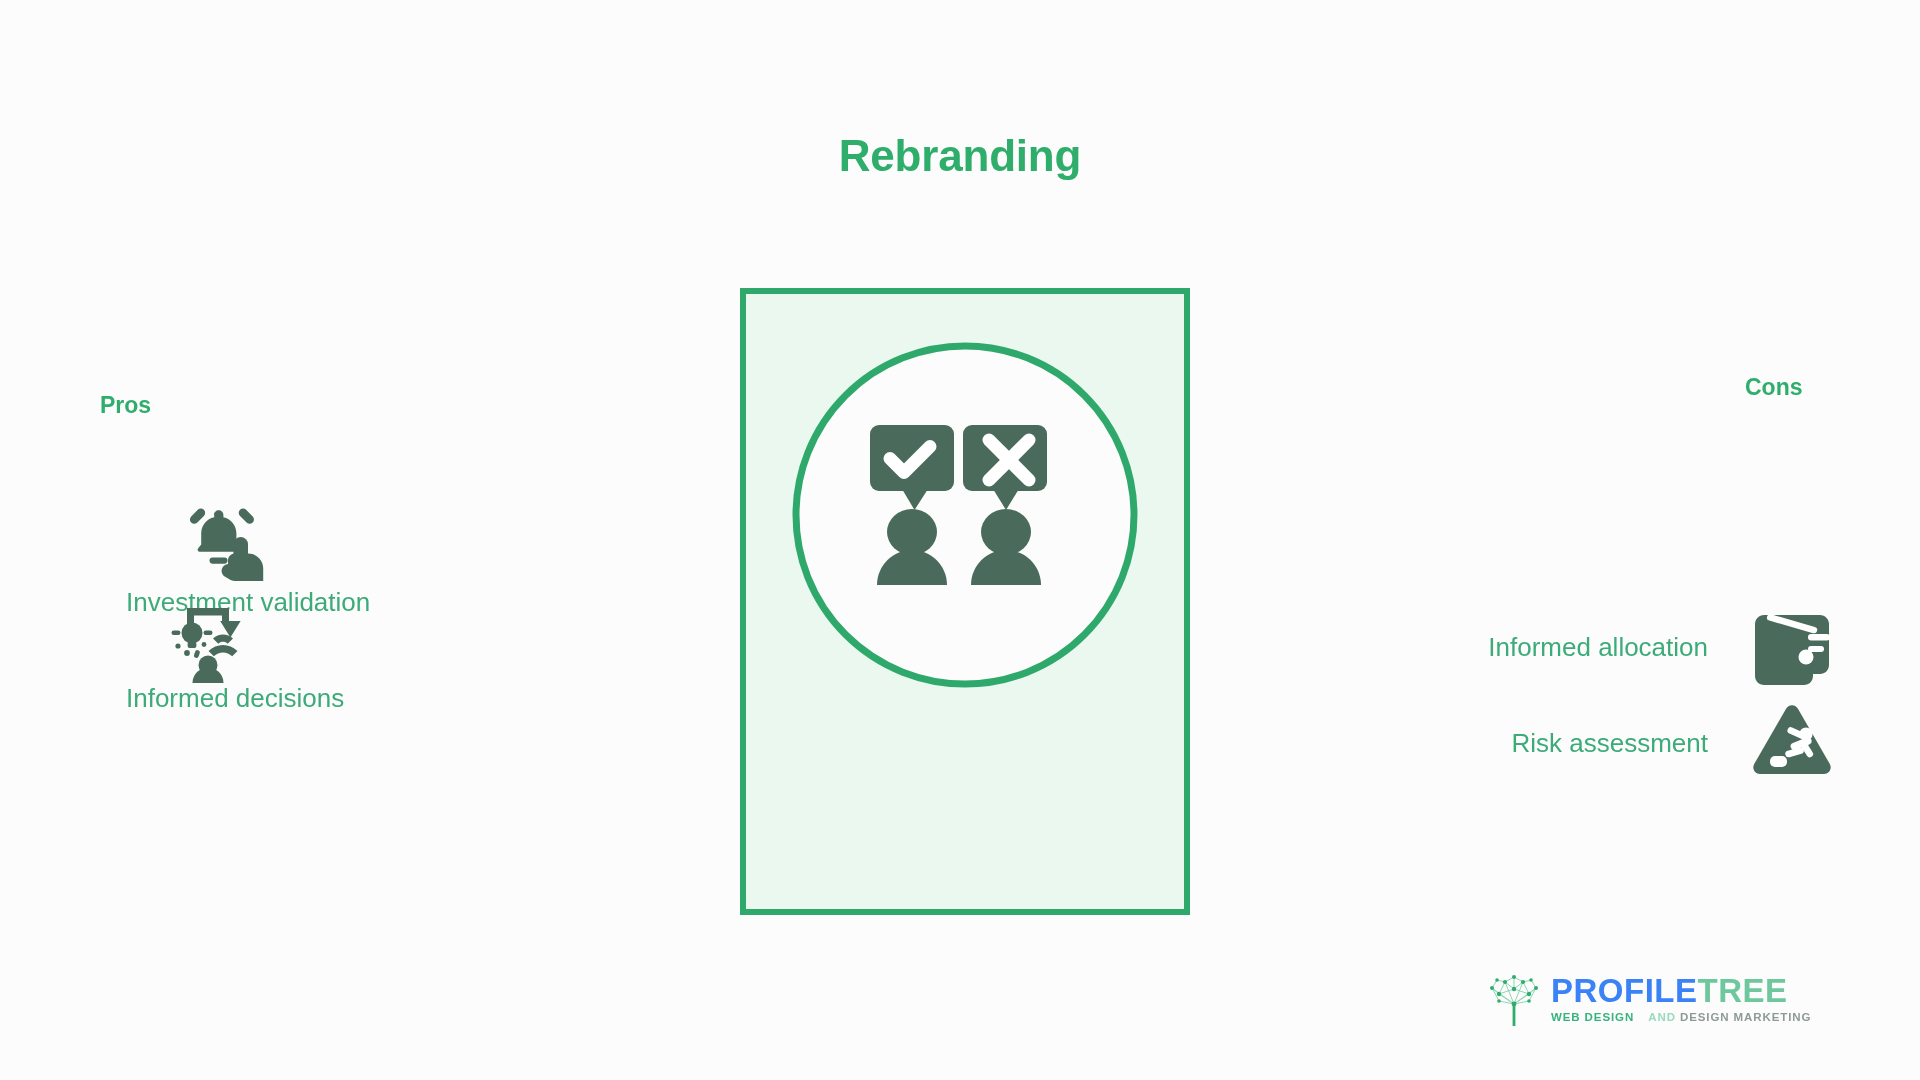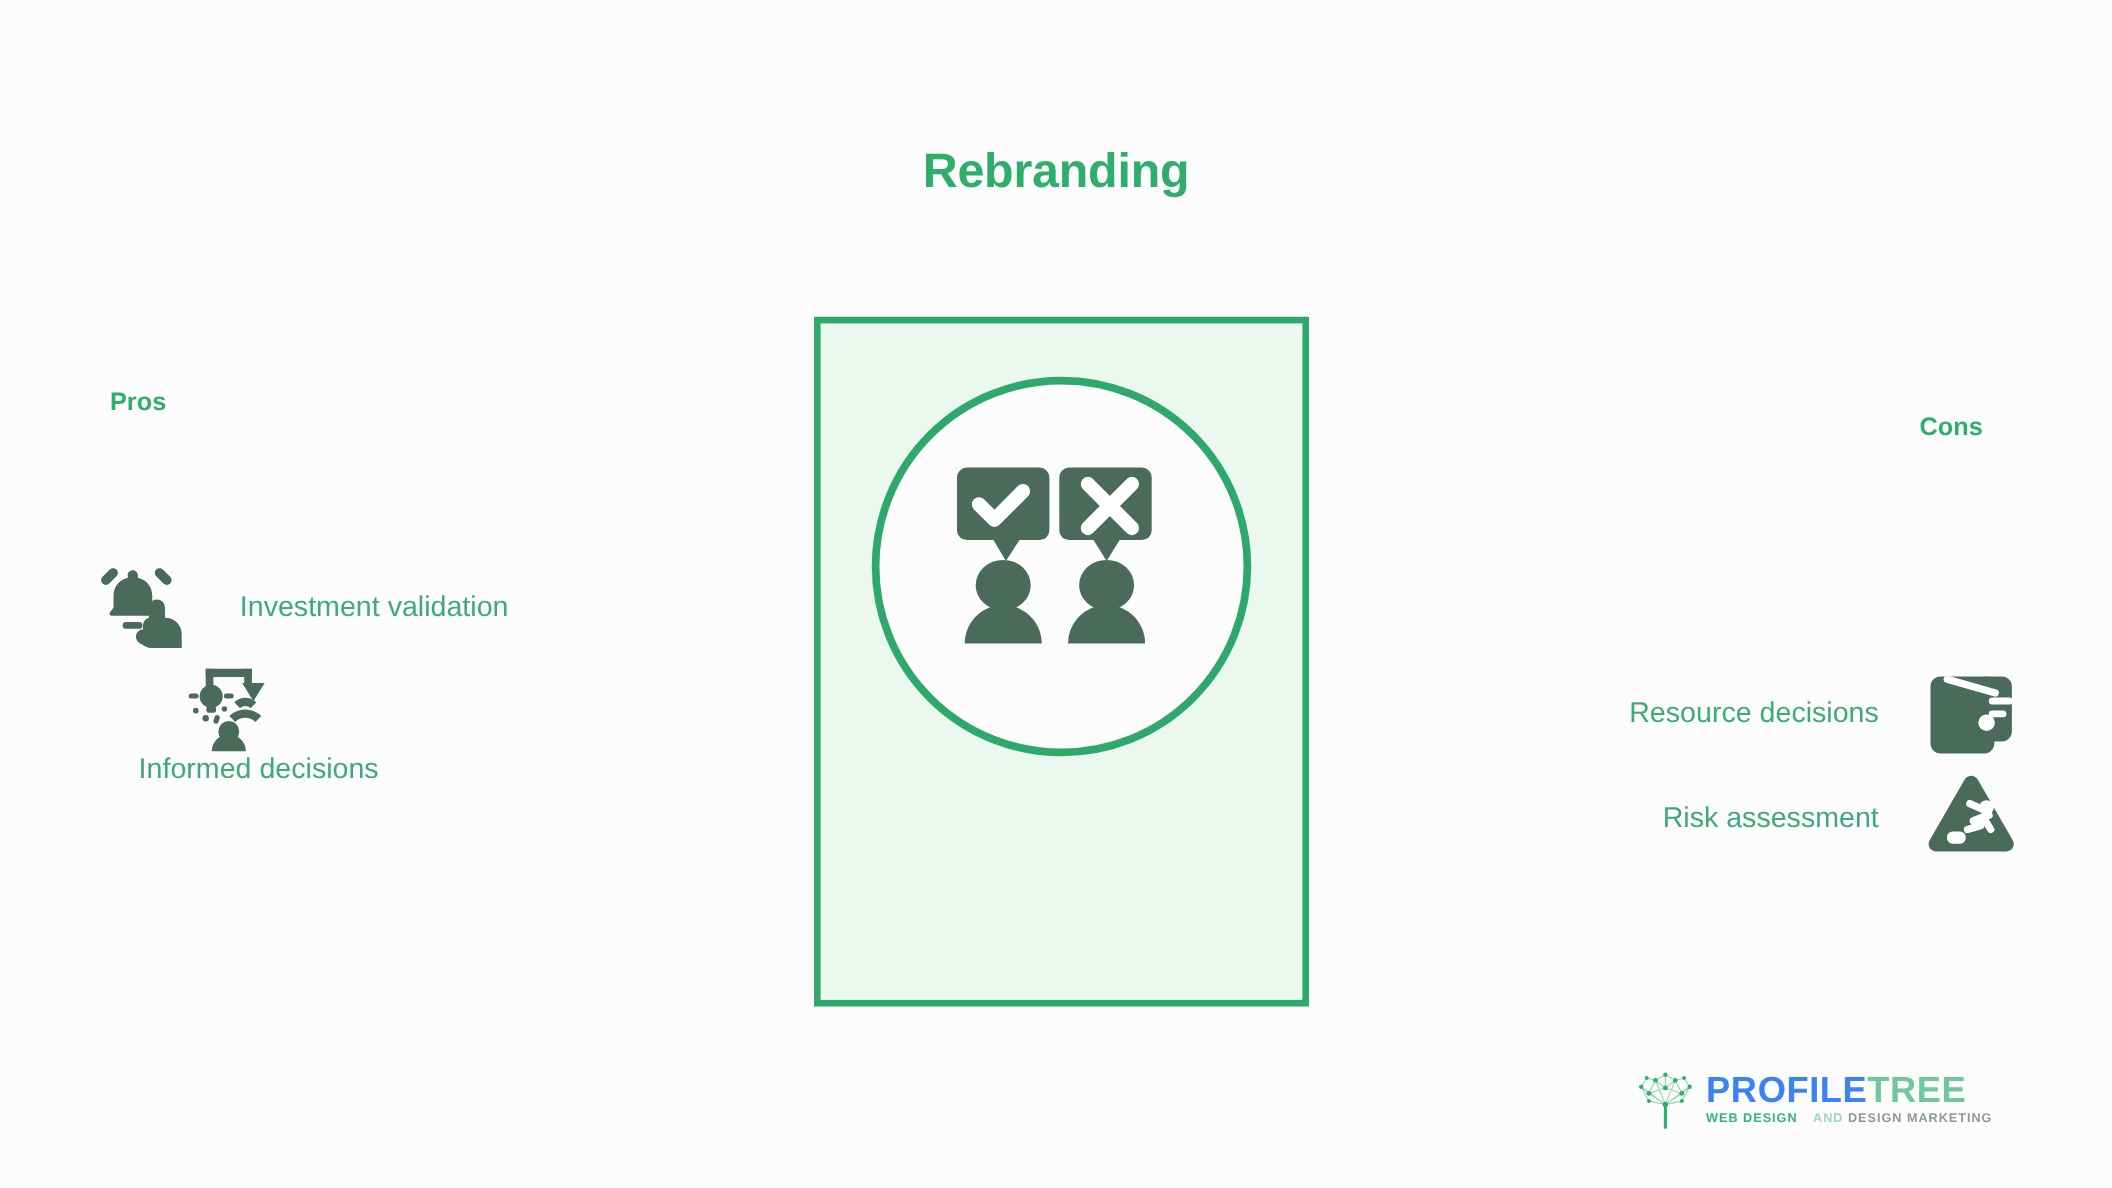--- a/index.html
+++ b/index.html
@@ -34,21 +34,21 @@
     letter-spacing: -0.2px;
   }
 
   
   .col-head {
     position: absolute;
     font-size: 23px;
     font-weight: bold;
     color: #2fae6b;
   }
-  .col-head.pros { left: 100px; top: 352px; text-align: center; }
+  .col-head.pros { left: 100px; top: 392px; text-align: center; }
   .col-head.cons { left: 1745px; top: 374px; }
 
   
   .item {
     position: absolute;
     display: flex;
     align-items: center;
     height: 108px;
   }
   .item-label {
@@ -60,21 +60,21 @@
   .item-icon {
     width: 92px;
     height: 92px;
     flex: 0 0 92px;
     display: block;
   }
 
   
   .item.left { left: 82px; }
   .item.left .item-label { margin-left: 44px; }
-  .item.left.row1 { top: 497px; }
+  .item.left.row1 { top: 497px; flex-direction: column; }
   .item.left.row2 { top: 593px; flex-direction: column; }
 
   
   .item.right {
     right: 82px;
     flex-direction: row-reverse;
   }
   .item.right .item-label { margin-right: 38px; }
   .item.right.row1 { top: 497px; }
   .item.right.row2 { top: 593px; }
@@ -210,21 +210,21 @@
           <path d="M16 19l52 16v9L16 27z"></path>
         </g>
         <g fill="#ffffff">
           <rect x="20" y="19.5" width="52" height="6.5" rx="3.2" transform="rotate(16 46 23)"></rect>
           <rect x="62" y="33" width="22" height="6.5" rx="3.2"></rect>
           <rect x="62" y="45" width="16" height="6" rx="3"></rect>
           <circle cx="60" cy="56" r="7.5"></circle>
         </g>
       </svg>
     </span>
-    <span class="item-label">Resource decisions</span>
+    <span class="item-label">Informed allocation</span>
   </div>
 
   <div class="item right row3">
     <span class="item-icon">
       <svg viewBox="0 0 92 92" width="92" height="92" aria-hidden="true">
         <path d="M40.2 11.5c2.6-4.5 9-4.5 11.6 0l32 55.4c2.6 4.5-0.6 10.1-5.8 10.1H14c-5.2 0-8.4-5.6-5.8-10.1l32-55.4z" fill="#4a6b5c"></path>
         <g fill="#ffffff">
 
           <circle cx="60" cy="37" r="6.6"></circle>
 

